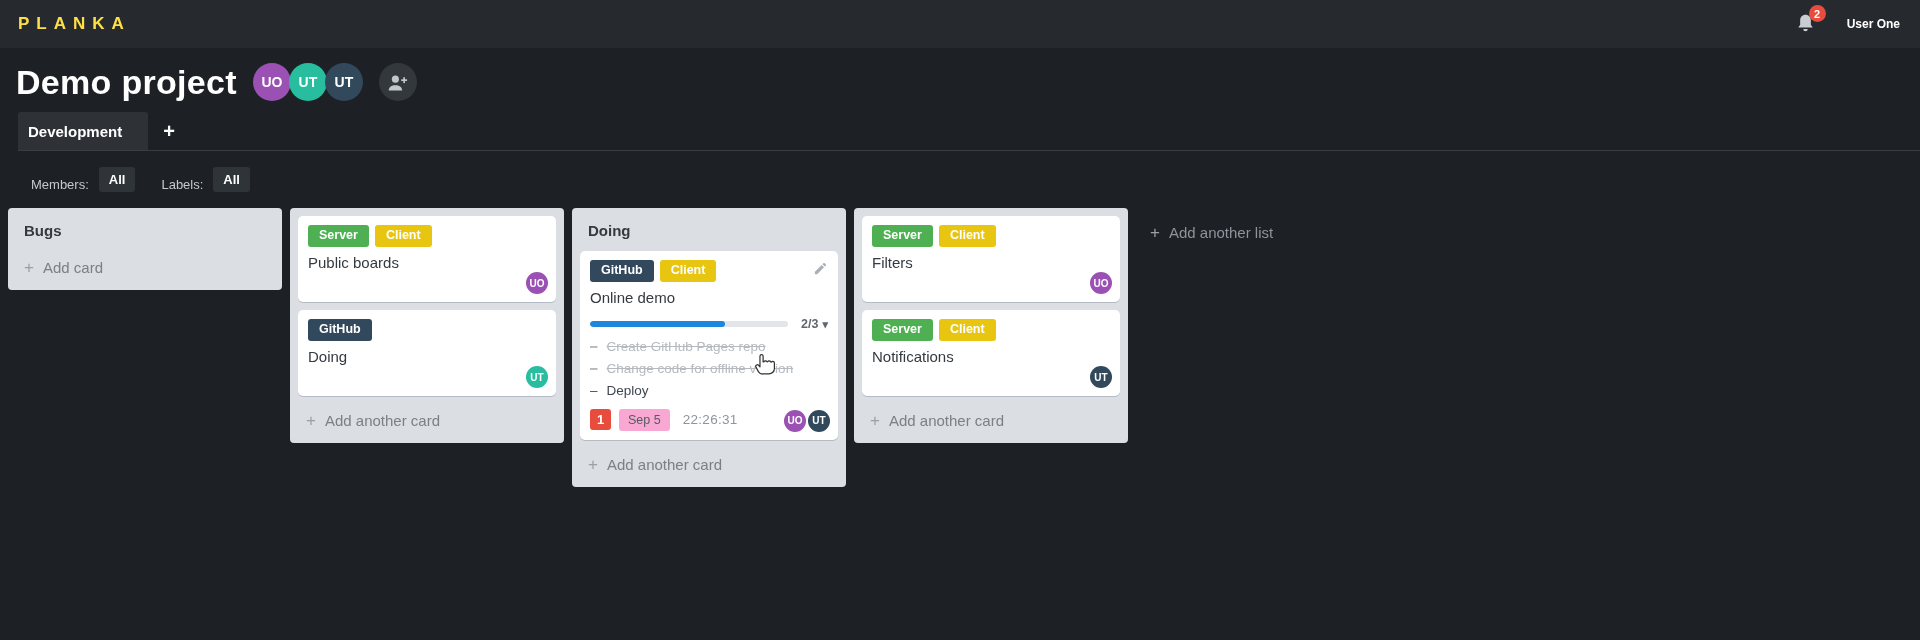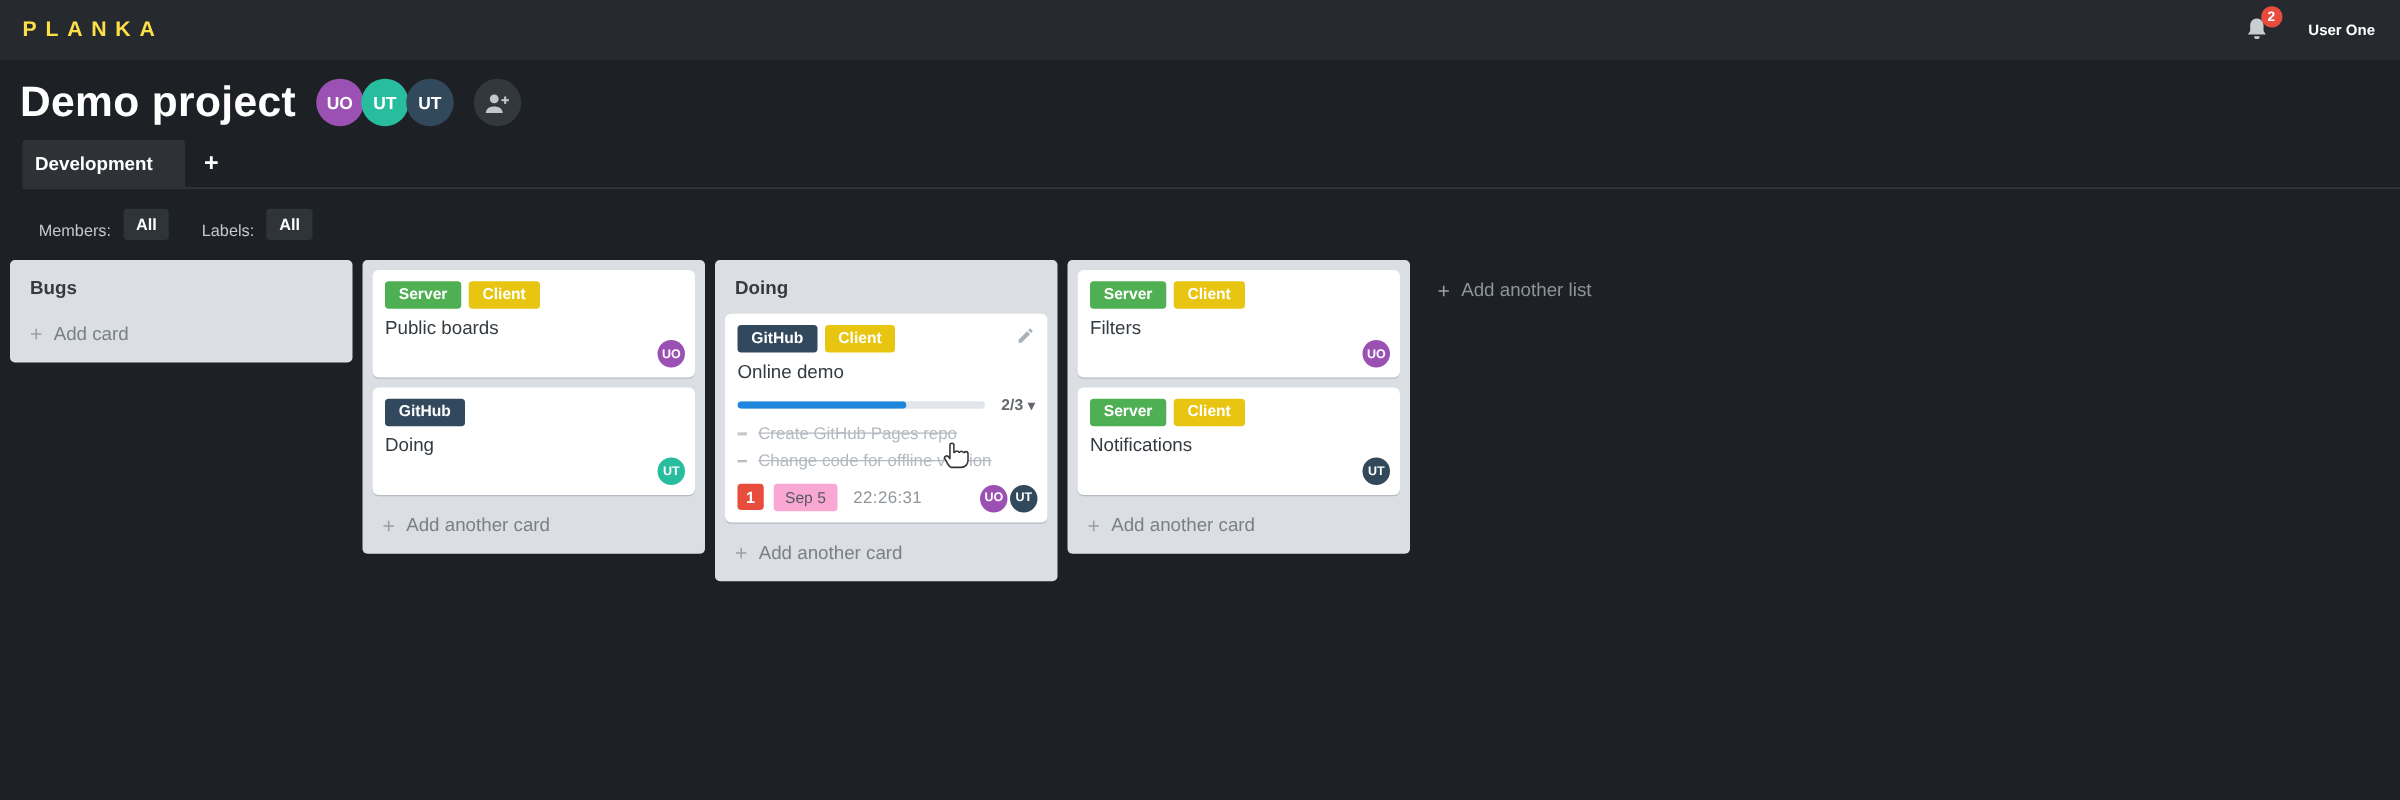--- a/index.html
+++ b/index.html
@@ -210,20 +210,21 @@
             </svg></span>
           <div class="card-title">Online demo</div>
           <div class="progress-row">
             <div class="progress-track">
               <div class="progress-fill" style="width: 68%; background: rgb(30, 135, 221);"></div>
             </div>
             <span class="progress-text">2/3<span class="caret">▾</span></span>
           </div>
           <div class="task done">Create GitHub Pages repo</div>
           <div class="task done">Change code for offline version</div>
+          <div class="task">Deploy</div>
           <div class="card-footer">
             <span class="count-badge" style="background: rgb(231, 76, 60);">1</span>
             <span class="due-date">Sep 5</span>
             <span class="timer">22:26:31</span>
           </div>
           <div class="card-members">
             <div class="card-avatar" style="background: rgb(155, 81, 179);">UO</div>
             <div class="card-avatar" style="background: rgb(50, 73, 92);">UT</div>
           </div>
         </div>

